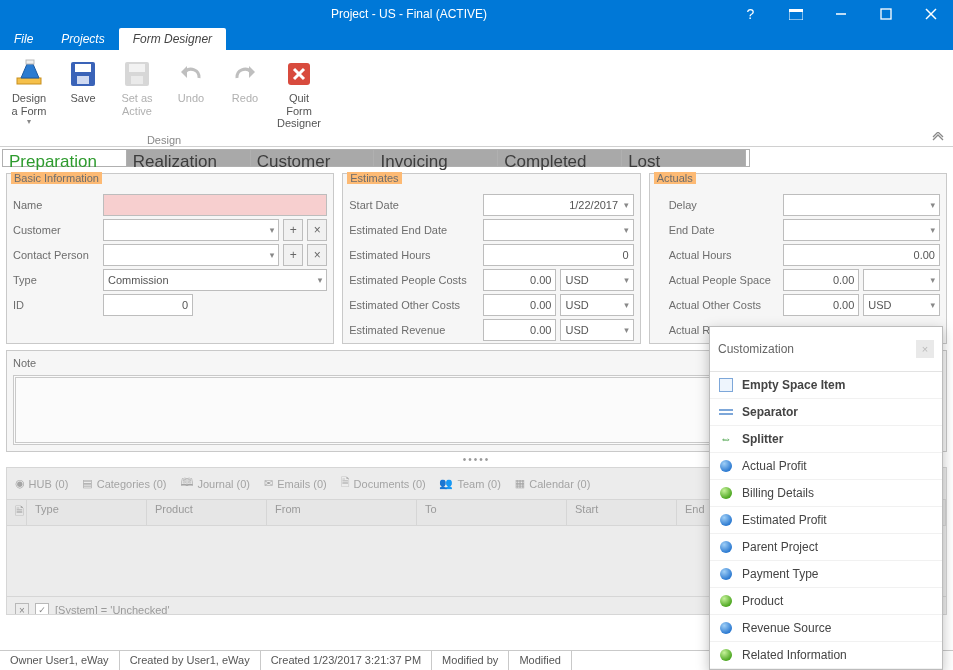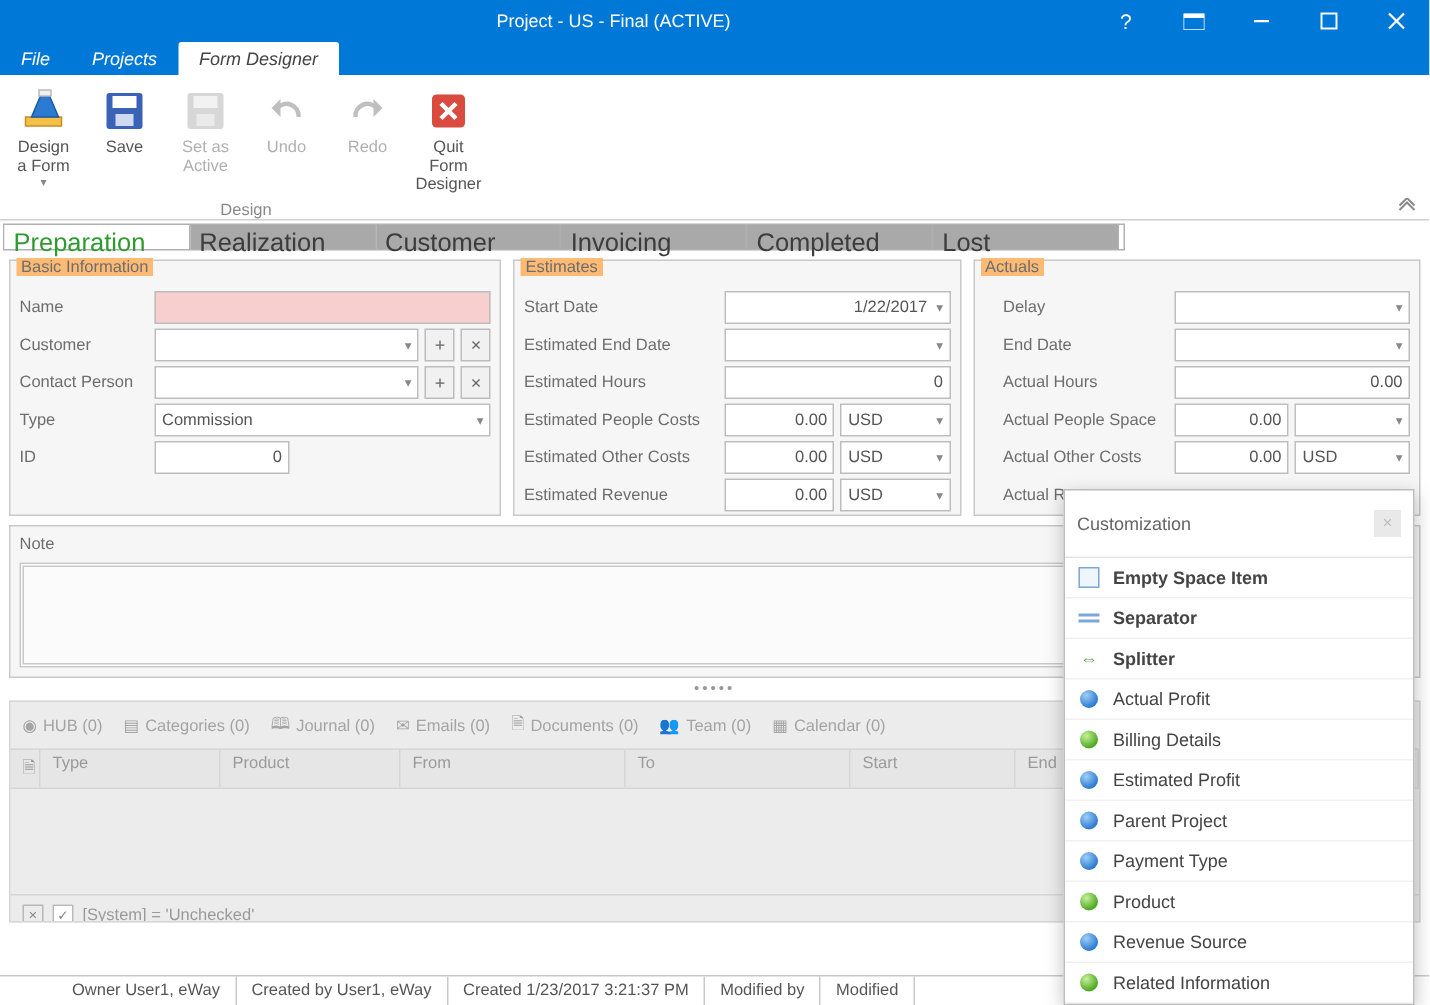--- a/index.html
+++ b/index.html
@@ -63,21 +63,21 @@
 .lower { margin: 0 6px; background: #ececec; border: 1px solid #d6d6d6; height: 148px; overflow: hidden; }
 .lower-tabs { display: flex; gap: 14px; padding: 6px 8px; color: #a4a4a4; font-size: 11px; align-items: center; }
 .lower-tabs .t { display: flex; align-items: center; gap: 4px; }
 .lower-cols { display: flex; border-top: 1px solid #d6d6d6; border-bottom: 1px solid #d6d6d6; background: #e6e6e6; }
 .lower-cols .col { padding: 3px 8px; font-size: 11px; color: #9a9a9a; border-right: 1px solid #d6d6d6; }
 .lower-filter { padding: 6px 8px; display:flex; align-items:center; gap:6px; color:#9a9a9a; font-size:11px; border-top: 1px solid #d6d6d6; margin-top: 70px; }
 .lower-filter .xbox { width:14px; height:14px; border:1px solid #b8b8b8; display:flex; align-items:center; justify-content:center; font-size:10px; color:#888; }
 .lower-filter .ck { width:14px; height:14px; border:1px solid #b8b8b8; background:#fff; display:flex; align-items:center; justify-content:center; font-size:9px; color:#888; }
 
 
-.statusbar { position: absolute; bottom: 0; left:0; right:0; height: 20px; border-top: 1px solid #c9c9c9; display:flex; font-size: 11px; color:#555; background:#fff;padding-left:38px; }
+.statusbar { position: absolute; bottom: 0; left:0; right:0; height: 20px; border-top: 1px solid #c9c9c9; display:flex; font-size: 11px; color:#555; background:#fff; }
 .statusbar .cell { padding: 3px 10px; border-right: 1px solid #c9c9c9; }
 
 
 .popup { position: absolute; top: 326px; left: 709px; width: 234px; background: #fff; border: 1px solid #bcbcbc; box-shadow: 0 4px 12px rgba(0,0,0,0.25); }
 .popup-header { display:flex; justify-content:space-between; align-items:center; padding: 13px 8px; border-bottom: 1px solid #e3e3e3; font-size: 12px; color:#666; }
 .popup-header .x { width: 18px; height: 18px; background:#e9e9e9; color:#bbb; display:flex; align-items:center; justify-content:center; font-size:11px; }
 .popup-list { display:flex; flex-direction:column; }
 .popup-item { display:flex; align-items:center; gap:8px; padding: 5px 8px; font-size: 12px; color:#444; border-bottom: 1px solid #f1f1f1; }
 .popup-item.bold { font-weight: 600; }
 .pi-icon { width:16px; height:16px; display:flex; align-items:center; justify-content:center; font-size: 13px; }

